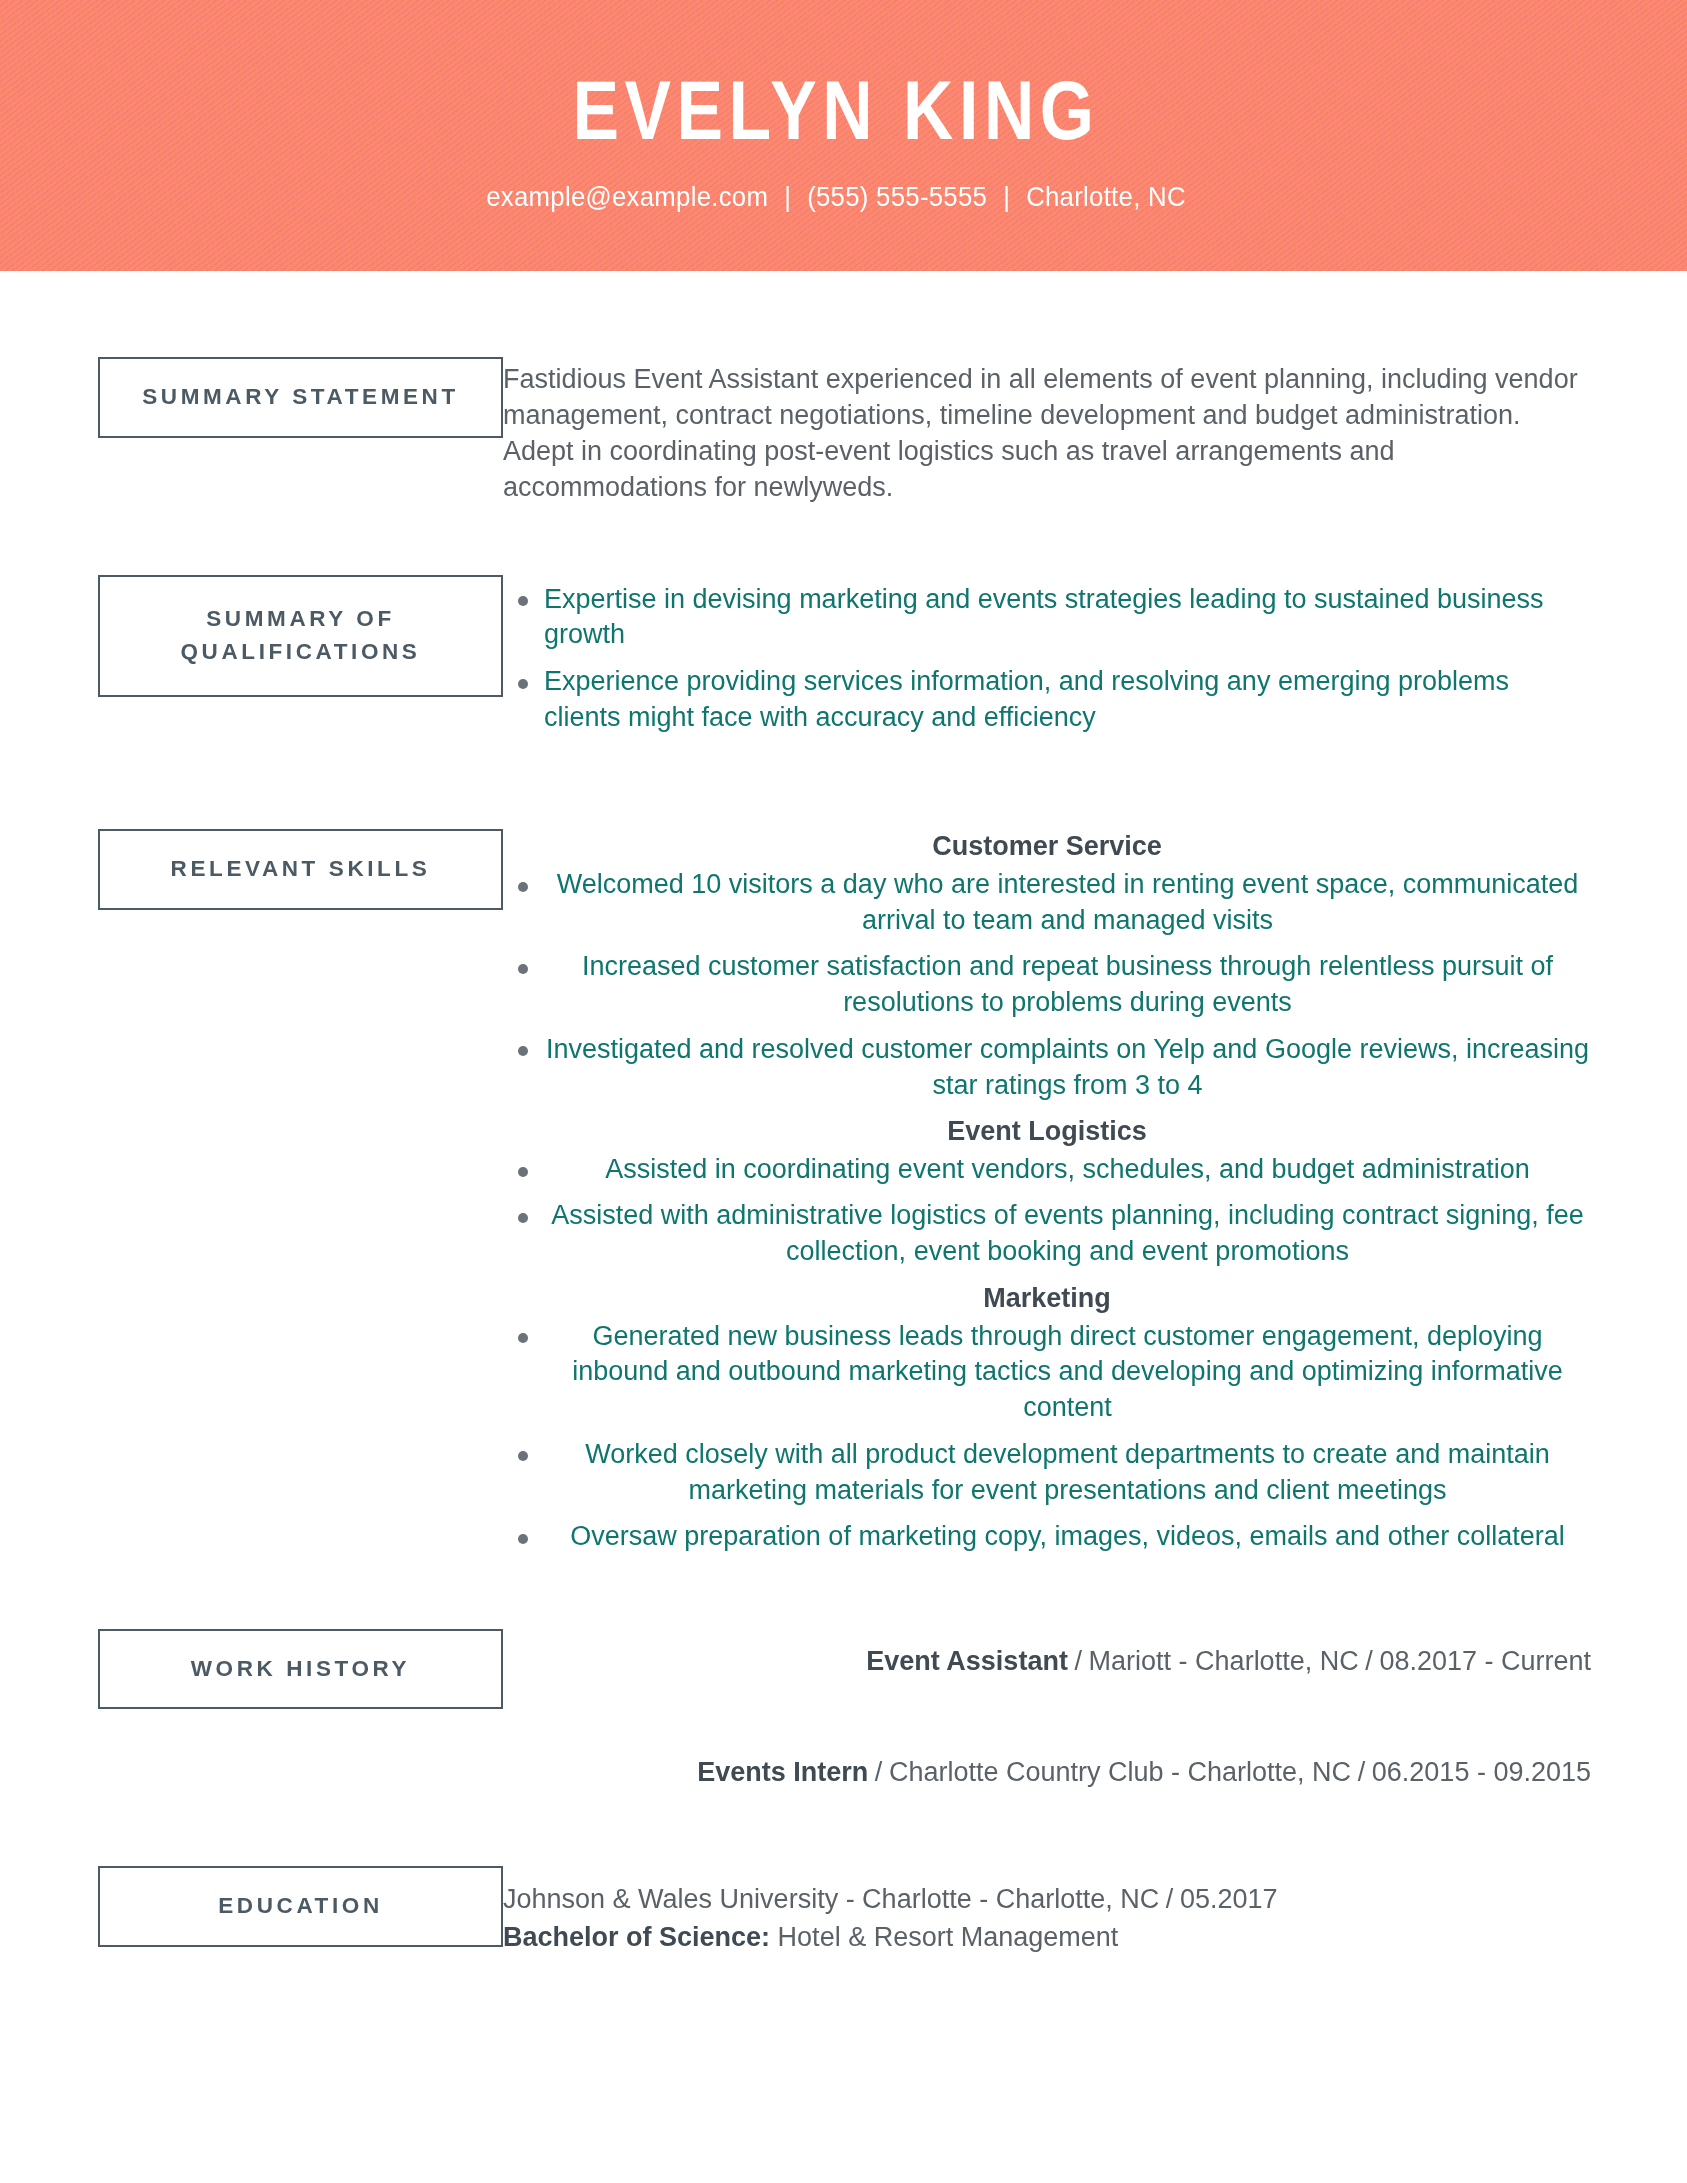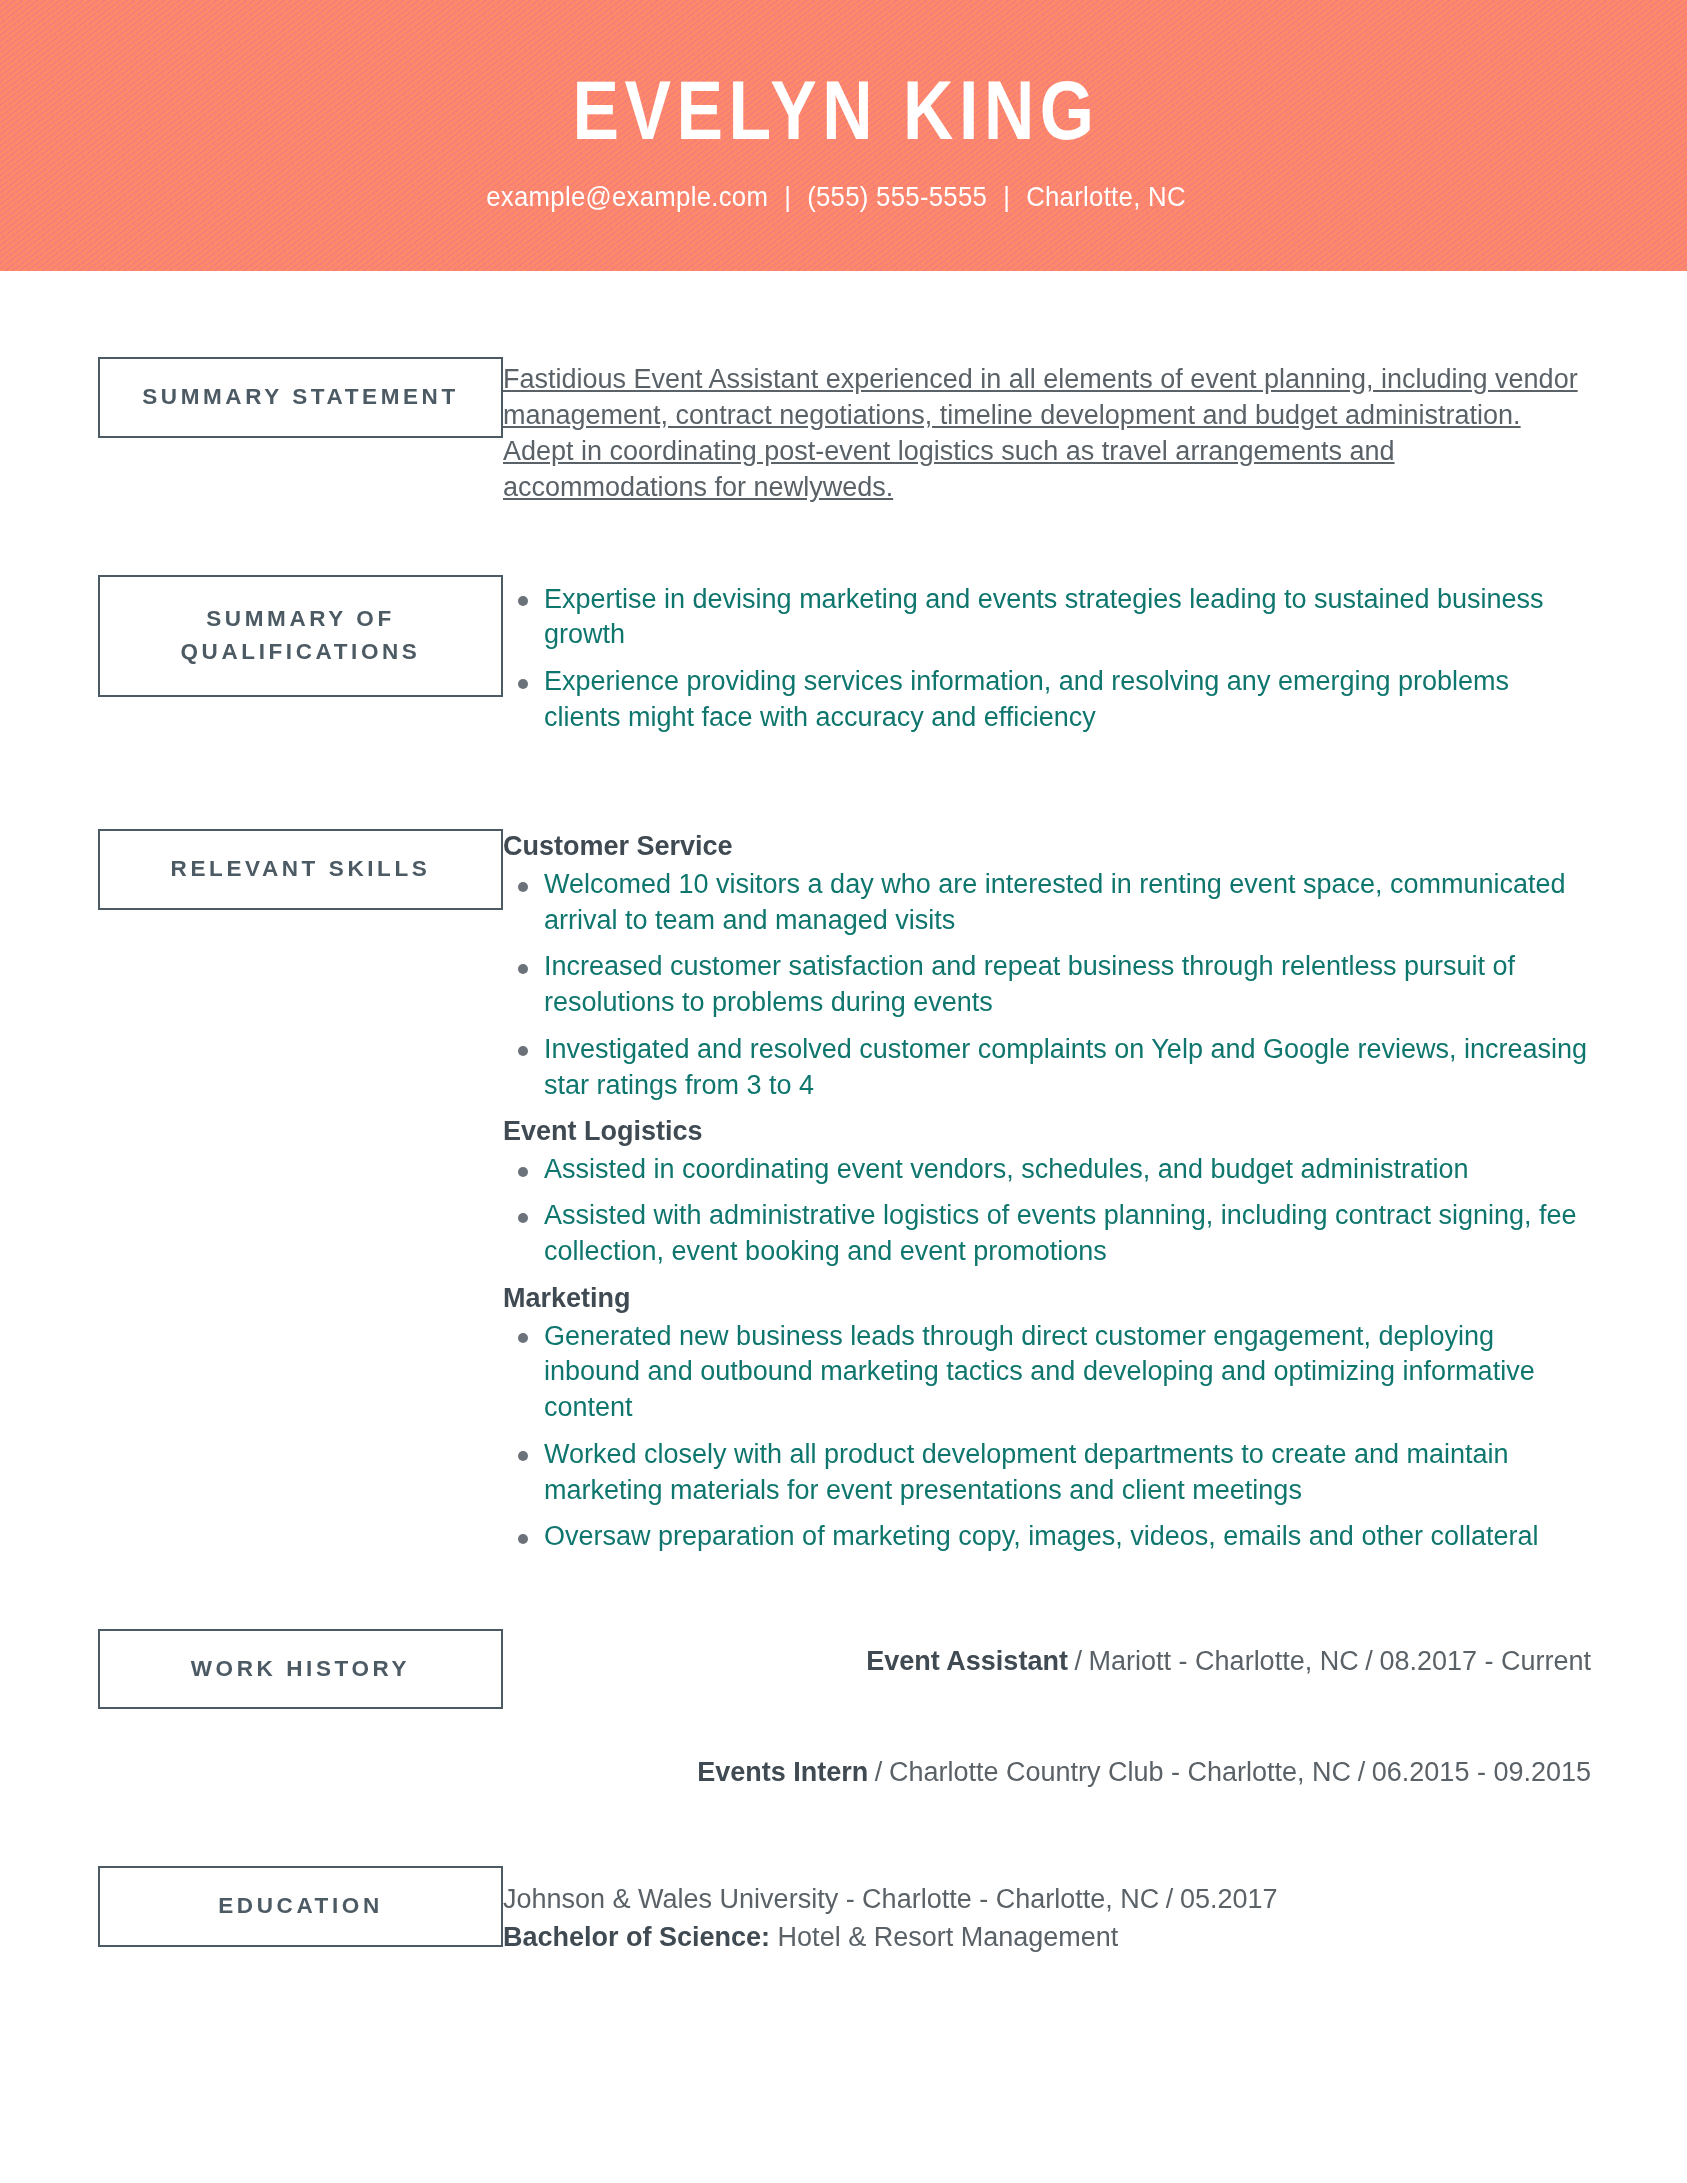--- a/index.html
+++ b/index.html
@@ -145,21 +145,21 @@
   }
 
   .sub-head {
     font-size: 27px;
     font-weight: 700;
     color: #3f4a52;
     line-height: 1.3;
     margin-bottom: 2.6px;
   }
 
-  .skill-group { margin-bottom: 1.3px; }
+  .skill-group { margin-bottom: 1.3px; text-align: center; }
   .skill-group ul.bullets { margin-bottom: 0; }
 
   .job-line {
     font-size: 27px;
     line-height: 1.35;
     color: #5a6268;
   }
   .job-title {
     font-weight: 700;
     color: #3f4a52;
@@ -176,21 +176,21 @@
     color: #3f4a52;
   }
 
   
   #sec-summary   { margin-top: 86px; }
   #sec-quals     { margin-top: 69px; }
   #sec-skills    { margin-top: 83px; }
   #sec-work      { margin-top: 63px; }
   #sec-education { margin-top: 76px; }
 
-  #sec-summary   .body-col { padding-top: 5.3px; text-decoration: underline; }
+  #sec-summary   .body-col { padding-top: 5.3px; }
   #sec-quals     .body-col { padding-top: 6.6px; }
   #sec-skills    .body-col { padding-top: 0px; }
   #sec-work      .body-col { padding-top: 14.6px; text-align: right; }
   #sec-education .body-col { padding-top: 14.6px; }
 
   .work-entry { margin-bottom: 0; }
   .work-entry + .work-entry { margin-top: 74px; }
 </style>
 </head>
 <body>

